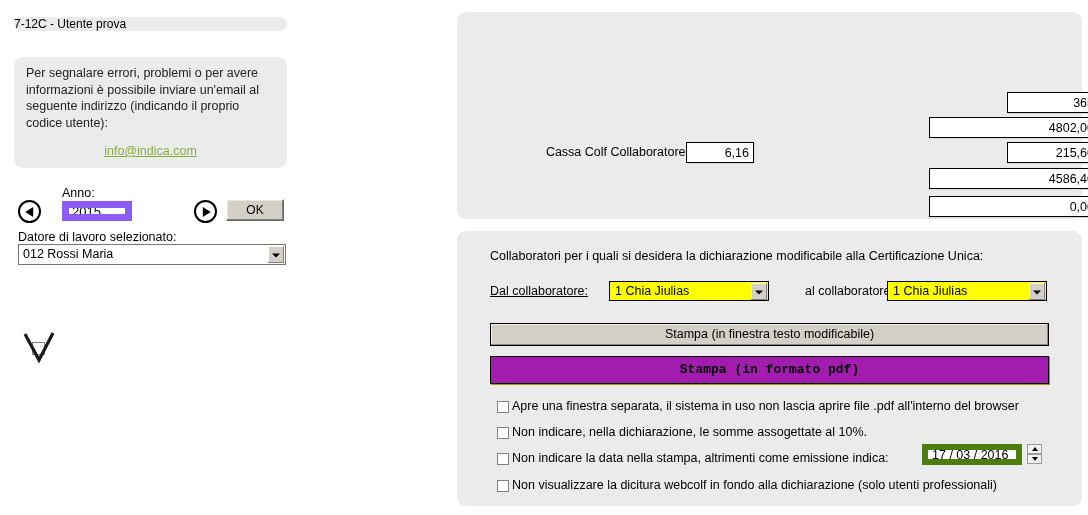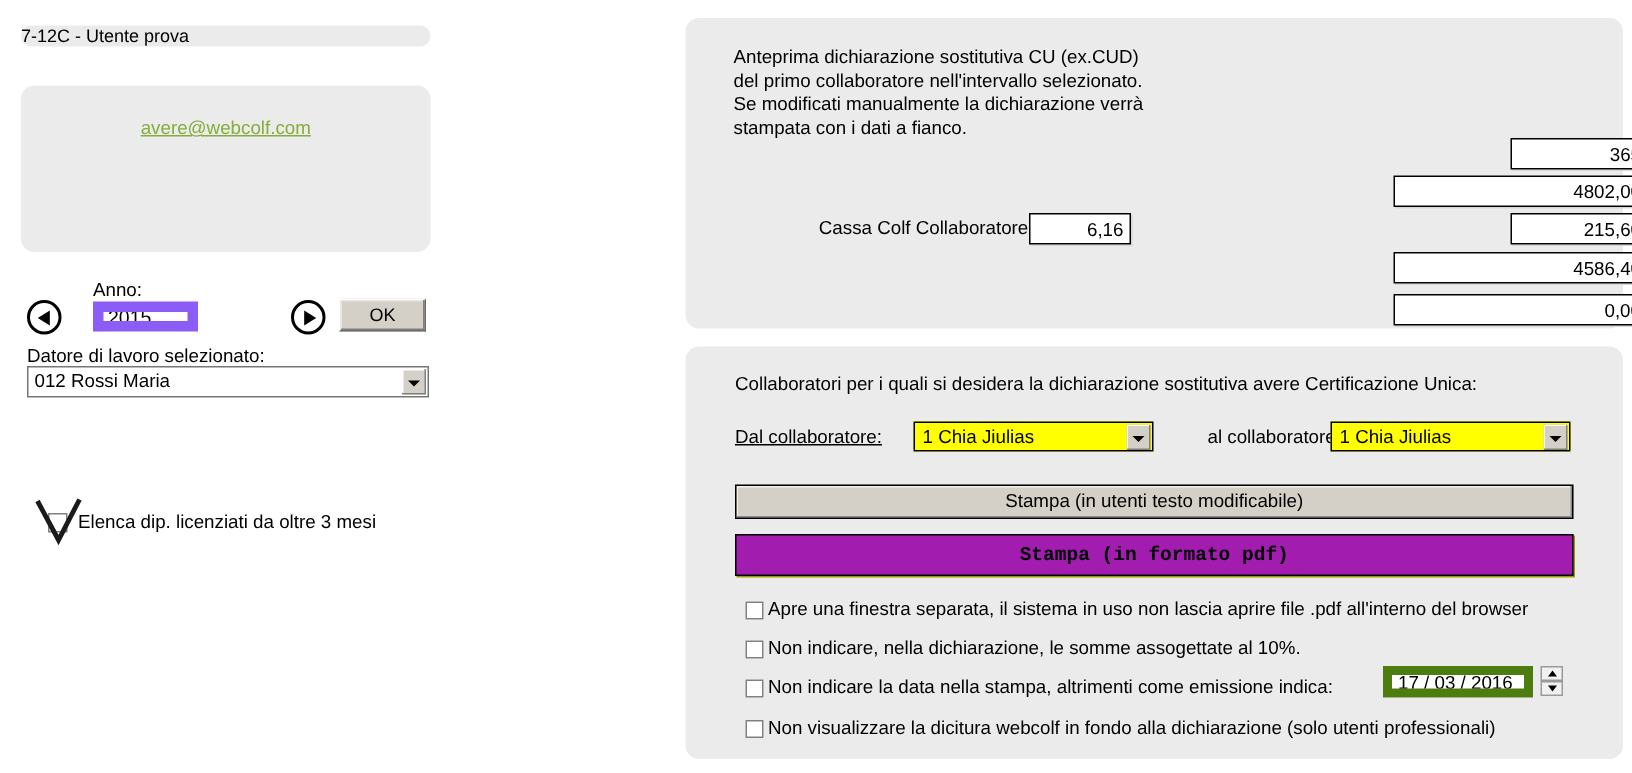--- a/index.html
+++ b/index.html
@@ -312,22 +312,23 @@
   #date-spin .down i { transform: translate(-50%,-50%); border-top: 4px solid #000; }
 </style>
 </head>
 <body>
 
 <div class="abs panel-round" id="left-col">
   <span id="user-header-text">7-12C - Utente prova</span>
 </div>
 
 <div class="panel-round" id="info-panel">
+  <div class="txt">Per segnalare errori, problemi o per avere informazioni è possibile inviare un'email al seguente indirizzo (indicando il proprio codice utente):</div>
   <div class="mail-wrap">
-    <a class="mail" href="#">avere@webcolf.com</a>
+    <a class="mail" href="#">info@indica.com</a>
   </div>
 </div>
 
 <div class="abs" id="year-row">
   <div class="circle-btn prev" id="btn-prev">
     <span class="tri"></span>
   </div>
   <div id="anno-label">Anno:</div>
   <input id="year-input" type="text" value="2015" style="">
   <div class="circle-btn next" id="btn-next">
@@ -342,28 +343,23 @@
   <span class="combo-arrow">
       <i></i>
     </span>
 </div>
 
 <div class="abs" id="licenziati-row">
   <span id="licenziati-box"></span>
   <svg id="v-mark" viewBox="0 0 40 34">
     <path d="M3 4 L17 30 L31 3" stroke="#1a1a1a" stroke-width="3.2" fill="none" stroke-linecap="butt"></path>
   </svg>
-  <span id="licenziati-label">Elenca dip. licenziati da oltre 3 mesi</span>
 </div>
 
 <div class="abs panel-round" id="panel-top">
-  <div id="anteprima-text">Anteprima dichiarazione sostitutiva CU (ex.CUD)
-del primo collaboratore nell'intervallo selezionato.
-Se modificati manualmente la dichiarazione verrà
-stampata con i dati a fianco.</div>
 
   <div class="field-row" style="left:32px; top:80px; width:940px;">
 
     <input class="field-input" style="left: 518px; width: 92px;" type="text" value="365">
   </div>
 
   <div class="field-row" style="left:32px; top:105px; width:940px;">
     <span class="field-label" style="right:190px;">Retribuzione lorda (con 13a):</span>
     <input class="field-input" style="left: 440px; width: 170px;" type="text" value="4802,00">
   </div>
@@ -380,39 +376,39 @@
     <input class="field-input" style="left: 440px; width: 170px;" type="text" value="4586,40">
   </div>
 
   <div class="field-row" style="left:32px; top:184px; width:940px;">
 
     <input class="field-input" style="left: 440px; width: 170px;" type="text" value="0,00">
   </div>
 </div>
 
 <div class="abs panel-round" id="panel-bottom">
-  <div id="collab-title">Collaboratori per i quali si desidera la dichiarazione sostitutiva avere Certificazione Unica:</div>
+  <div id="collab-title">Collaboratori per i quali si desidera la dichiarazione modificabile alla Certificazione Unica:</div>
 
   <div id="dal-label">Dal collaboratore:</div>
   <div class="yellow-combo" id="combo-dal">
     <span class="txt">1 Chia Jiulias</span>
     <span class="combo-arrow">
         <i></i>
       </span>
   </div>
 
   <div id="al-label">al collaboratore:</div>
   <div class="yellow-combo" id="combo-al">
     <span class="txt">1 Chia Jiulias</span>
     <span class="combo-arrow">
         <i></i>
       </span>
   </div>
 
-  <div class="wide-button" id="btn-testo">Stampa (in utenti testo modificabile)</div>
+  <div class="wide-button" id="btn-testo">Stampa (in finestra testo modificabile)</div>
   <div class="wide-button" id="btn-pdf">Stampa (in formato pdf)</div>
 
   <div class="chk-row" style="top:167px;">
     <span class="chk-box"></span>
     <span class="chk-label">Apre una finestra separata, il sistema in uso non lascia aprire file .pdf all'interno del browser</span>
   </div>
   <div class="chk-row" style="top:193px;">
     <span class="chk-box"></span>
     <span class="chk-label">Non indicare, nella dichiarazione, le somme assogettate al 10%.</span>
   </div>

